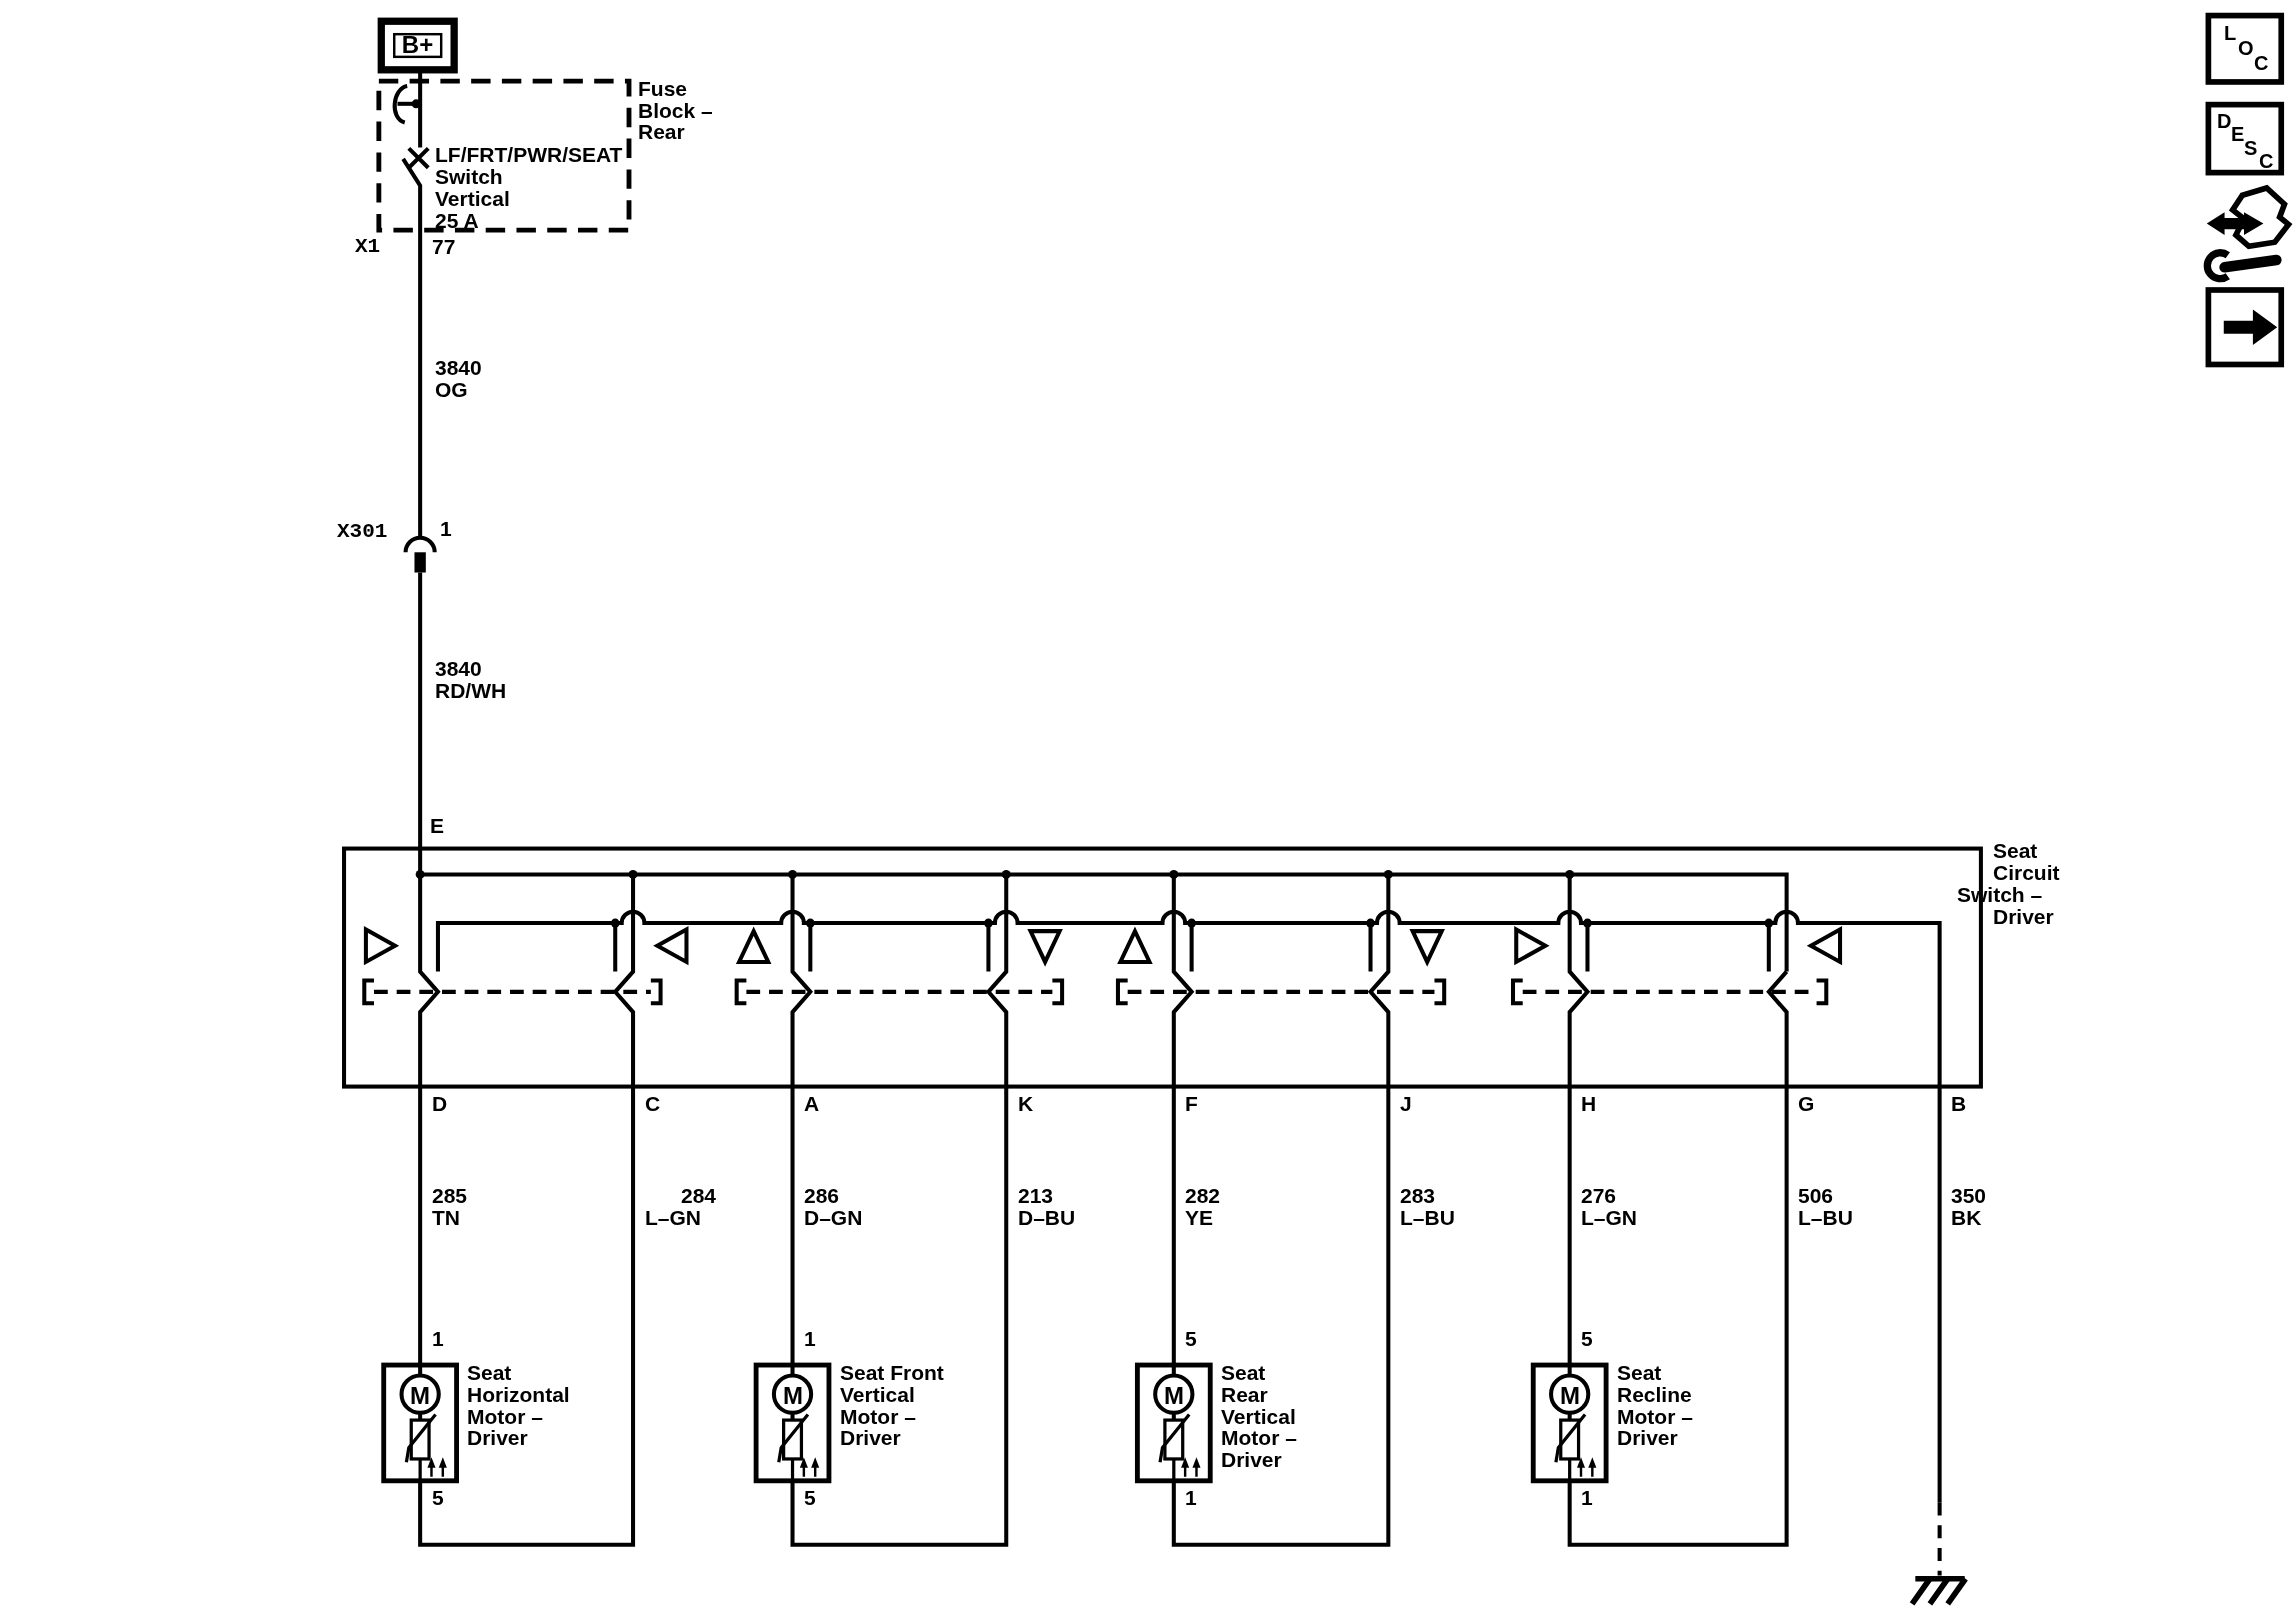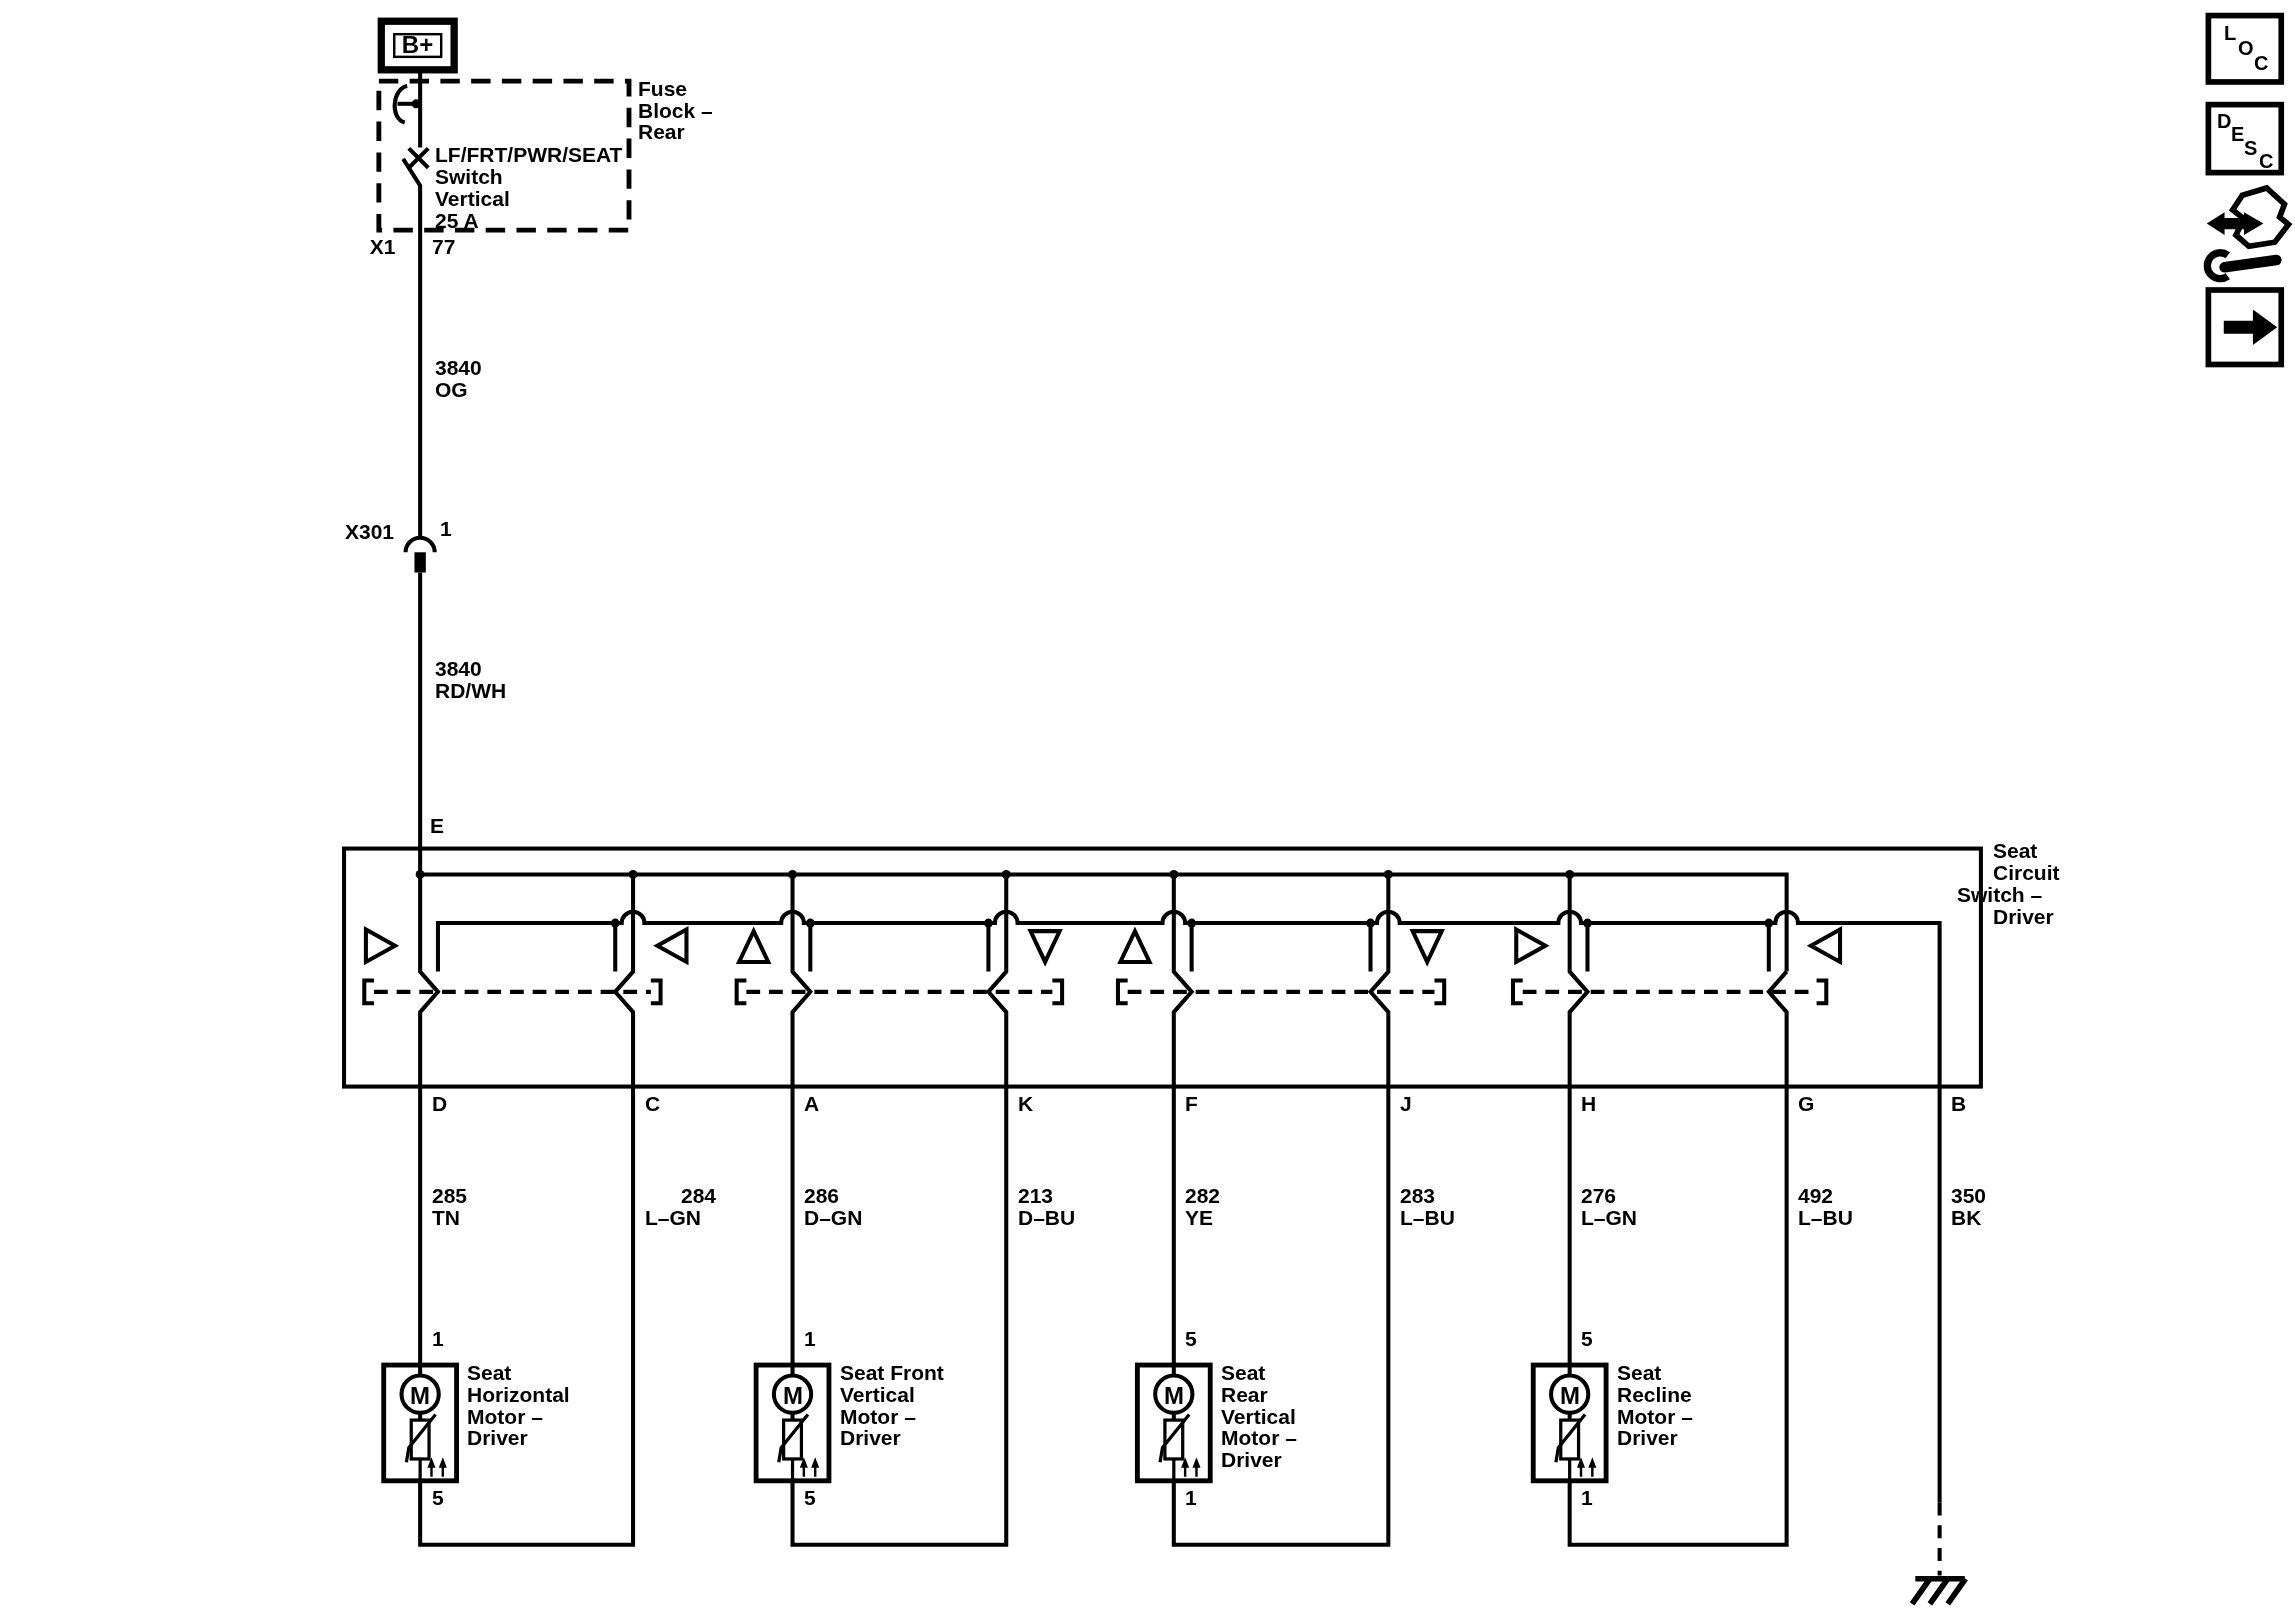--- a/index.html
+++ b/index.html
@@ -1,21 +1,21 @@
 <!DOCTYPE html>
 <html style="font-size:13px"><head>
 <meta charset="utf-8">
 <style>
   html,body{margin:0;padding:0;background:#fff;width:2295px;height:1617px;overflow:hidden;}
   #canvas{position:relative;width:2295px;height:1617px;background:#fff;
           font-family:"Liberation Sans","DejaVu Sans",sans-serif;color:#000;}
   svg.layer{position:absolute;left:0;top:0;}
   .t{position:absolute;font:700 21px/22px "Liberation Sans","DejaVu Sans",sans-serif;
      color:#000;white-space:nowrap;}
-  .tr{text-align:center;}
+  .tr{text-align:left;font-family:Liberation Mono, monospace;}
   .tc{text-align:center;}
   .bplus{position:absolute;left:377px;top:24px;width:81px;height:42px;
          display:flex;align-items:center;justify-content:center;
          font:700 24px "Liberation Sans",sans-serif;}
   .mletter{font:700 24px/29px "Liberation Sans","DejaVu Sans",sans-serif;}
   .iconletter{position:absolute;font:700 20px/20px "Liberation Sans",sans-serif;}
 </style>
 </head>
 <body>
 
@@ -194,21 +194,21 @@
   <div class="t" style="left:804px;top:1185px">286</div>
   <div class="t" style="left:804px;top:1207px">D–GN</div>
   <div class="t" style="left:1018px;top:1185px">213</div>
   <div class="t" style="left:1018px;top:1207px">D–BU</div>
   <div class="t" style="left:1185px;top:1185px">282</div>
   <div class="t" style="left:1185px;top:1207px">YE</div>
   <div class="t" style="left:1400px;top:1185px">283</div>
   <div class="t" style="left:1400px;top:1207px">L–BU</div>
   <div class="t" style="left:1581px;top:1185px">276</div>
   <div class="t" style="left:1581px;top:1207px">L–GN</div>
-  <div class="t" style="left:1798px;top:1185px">492</div>
+  <div class="t" style="left:1798px;top:1185px">506</div>
   <div class="t" style="left:1798px;top:1207px">L–BU</div>
   <div class="t" style="left:1951px;top:1185px">350</div>
   <div class="t" style="left:1951px;top:1207px">BK</div>
 
   <div class="t" style="left:432px;top:1328px">1</div>
   <div class="t" style="left:432px;top:1487px">5</div>
   <div class="t" style="left:804px;top:1328px">1</div>
   <div class="t" style="left:804px;top:1487px">5</div>
   <div class="t" style="left:1185px;top:1328px">5</div>
   <div class="t" style="left:1185px;top:1487px">1</div>

